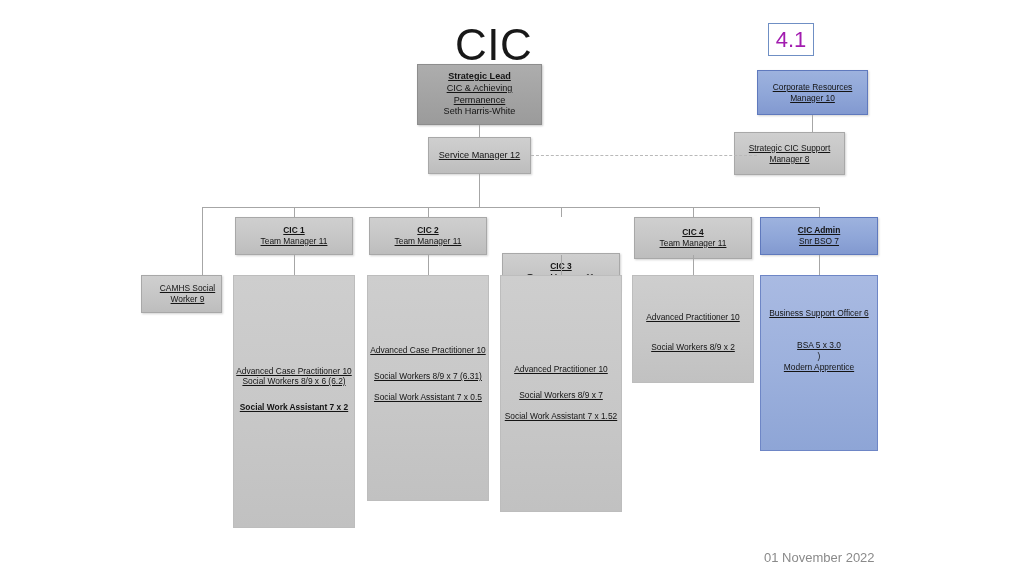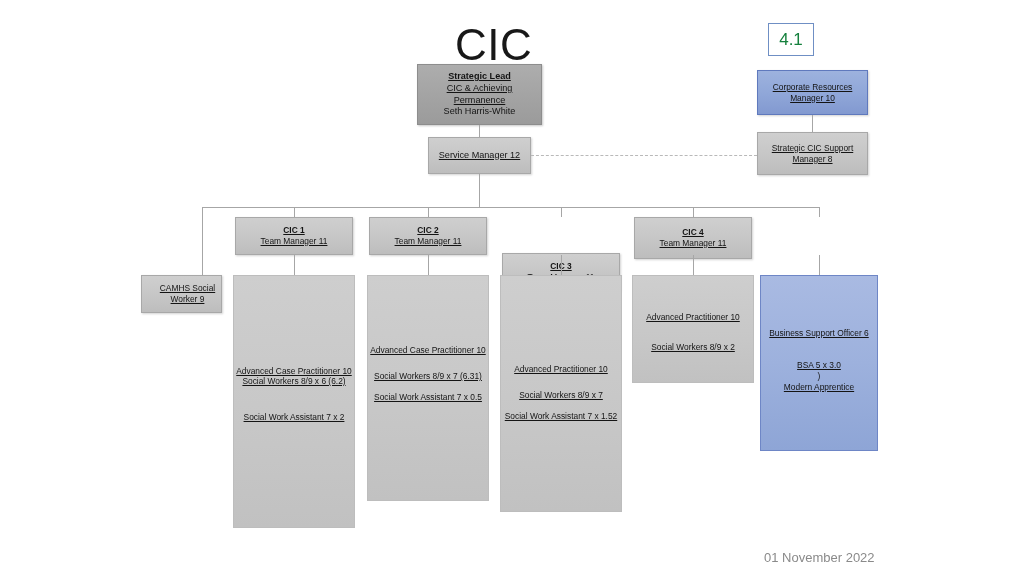--- a/index.html
+++ b/index.html
@@ -77,22 +77,22 @@
     letter-spacing: 0.5px;
   }
   .badge {
     position: absolute;
     box-sizing: border-box;
     display: flex;
     align-items: center;
     justify-content: center;
     background: #ffffff;
     border: 1px solid #6f8fc4;
-    font-size: 17px;
-    color: #15803d;
+    font-size: 22px;
+    color: #a21caf;
   }
   .t-date {
     position: absolute;
     font-size: 13px;
     color: #8a8a8a;
   }
 
   .sz-11 { font-size: 8.4px; }
   .sz-12 { font-size: 9.1px; }
 
@@ -149,21 +149,21 @@
     <span class="line u">Service Manager 12</span>
   </div>
 
   <div class="node fill-blue sz-11" style="left:757px; top:70px; width:111px; height:45px;">
     <span class="line u">Corporate Resources</span>
     <span class="line u">Manager 10</span>
   </div>
 
   <div class="conn-v" style="left:812px; top:115px; height:17px;"></div>
 
-  <div class="node fill-gray sz-11" style="left:757px; top:132px; width:111px; height:43px;">
+  <div class="node fill-gray sz-11" style="left:734px; top:132px; width:111px; height:43px;">
     <span class="line u">Strategic CIC Support</span>
     <span class="line u">Manager 8</span>
   </div>
 
   <div class="conn-dotted" style="left:531px; top:155px; width:226px;"></div>
 
   <div class="conn-v" style="left:479px; top:174px; height:33px;"></div>
   <div class="conn-h" style="left:202px; top:207px; width:618px;"></div>
 
   <div class="conn-v" style="left:202px; top:207px; height:70px;"></div>
@@ -179,21 +179,21 @@
   </div>
 
   <div class="node fill-gray sz-11" style="left:235px; top:217px; width:118px; height:38px;">
     <span class="line u b">CIC 1</span>
     <span class="line u">Team Manager 11</span>
   </div>
   <div class="conn-v" style="left:294px; top:255px; height:20px;"></div>
   <div class="body-panel fill-light-gray sz-11" style="left:233px; top:275px; width:122px; height:253px; padding-top:90px;">
     <span class="row u">Advanced Case Practitioner 10</span>
     <span class="row u" style="">Social Workers 8/9 x 6 (6.2)</span>
-    <span class="row u" style="margin-top:26px;">Social Work Assistant 7 x 2</span>
+    <span class="row u" style="margin-top:16px;font-weight:bold;">Social Work Assistant 7 x 2</span>
   </div>
 
   <div class="node fill-gray sz-11" style="left:369px; top:217px; width:118px; height:38px;">
     <span class="line u b">CIC 2</span>
     <span class="line u">Team Manager 11</span>
   </div>
   <div class="conn-v" style="left:428px; top:255px; height:20px;"></div>
   <div class="body-panel fill-light-gray sz-11" style="left:367px; top:275px; width:122px; height:226px; padding-top:69px;">
     <span class="row u">Advanced Case Practitioner 10</span>
     <span class="row u" style="margin-top:16px;">Social Workers 8/9 x 7 (6.31)</span>
@@ -214,22 +214,26 @@
   <div class="node fill-gray sz-11" style="left:634px; top:217px; width:118px; height:42px;">
     <span class="line u b">CIC 4</span>
     <span class="line u">Team Manager 11</span>
   </div>
   <div class="conn-v" style="left:693px; top:255px; height:20px;"></div>
   <div class="body-panel fill-light-gray sz-11" style="left:632px; top:275px; width:122px; height:108px; padding-top:36px;">
     <span class="row u">Advanced Practitioner 10</span>
     <span class="row u" style="margin-top:20px;">Social Workers 8/9 x 2</span>
   </div>
 
+  <div class="node fill-blue sz-11" style="left:760px; top:217px; width:118px; height:38px;">
+    <span class="line u b">CIC Admin</span>
+    <span class="line u">Snr BSO 7</span>
+  </div>
   <div class="conn-v" style="left:819px; top:255px; height:20px;"></div>
-  <div class="body-panel fill-blue-body sz-11" style="left:760px; top:275px; width:118px; height:176px; padding-top:52px;">
+  <div class="body-panel fill-blue-body sz-11" style="left:760px; top:275px; width:118px; height:176px; padding-top:32px;">
     <span class="row u">Business Support Officer 6</span>
     <span class="row u" style="margin-top:22px;">BSA 5 x 3.0</span>
     <span class="row" style="margin-top:1px;">)</span>
     <span class="row u" style="margin-top:1px;">Modern Apprentice</span>
   </div>
 
   <div class="t-date" style="left:764px; top:550px;">01 November 2022</div>
 
 </div>
 

